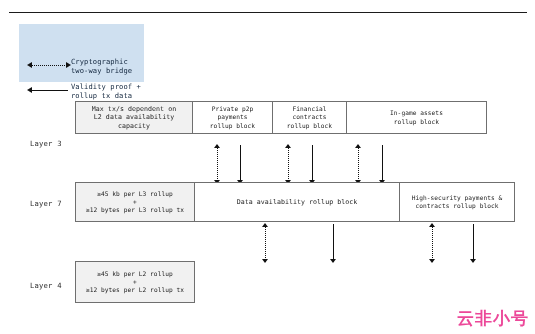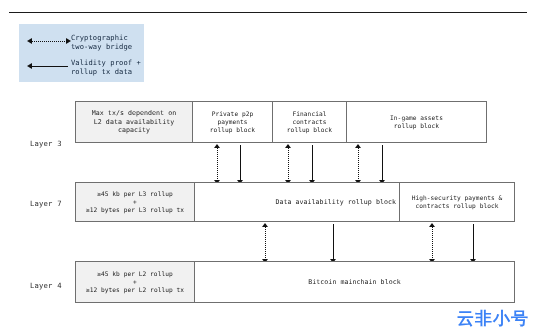--- a/index.html
+++ b/index.html
@@ -34,20 +34,21 @@
     left: 19px;
     top: 24px;
     width: 125px;
     height: 58px;
     background: #cfe0f0;
   }
   .legend-row {
     position: absolute;
     display: flex;
     align-items: center;
+    margin-top: 24px;
   }
   .legend-row.r1 { left: 8px; top: 9px; }
   .legend-row.r2 { left: 8px; top: 34px; }
   .legend-glyph {
     width: 44px;
     height: 12px;
     position: relative;
     flex: 0 0 44px;
   }
   .legend-glyph .shaft-dotted {
@@ -149,21 +150,21 @@
 
   
   .watermark {
     position: absolute;
     right: 6px;
     bottom: 4px;
     font-family: "DejaVu Sans", "Liberation Sans", sans-serif;
     font-size: 17px;
     font-weight: 700;
     letter-spacing: 1px;
-    color: #3b82f6;
+    color: #ec4899;
     user-select: none;
   }
 </style>
 </head>
 <body>
 
 <div id="canvas">
 
   <div class="top-rule"></div>
 
@@ -185,21 +186,21 @@
         <span class="shaft-solid"></span>
       </span>
       <span class="legend-text">Validity proof +
 rollup tx data</span>
     </div>
 
   </div>
 
   <div class="layer-label" style="left:30px; top:122px;margin-top:17px;">Layer 3</div>
 
-  <div class="row" style="left:75px; top:101px; width:412px; height:42px;border-radius:8px;">
+  <div class="row" style="left:75px; top:101px; width:412px; height:33px;border-radius:8px;">
     <div class="cell shaded" style="width:118px;">
       <span class="cell-text big">Max tx/s dependent on
 L2 data availability capacity</span>
     </div>
     <div class="cell" style="width:80px;">
       <span class="cell-text">Private p2p payments
 rollup block</span>
     </div>
     <div class="cell" style="width:74px;">
       <span class="cell-text">Financial contracts
@@ -242,21 +243,21 @@
   </div>
 
   <div class="layer-label" style="left:30px; top:199px;">Layer 7</div>
 
   <div class="row" style="left:75px; top:182px; width:440px; height:40px;">
     <div class="cell shaded" style="width:120px;">
       <span class="cell-text">≥45 kb per L3 rollup
 +
 ≥12 bytes per L3 rollup tx</span>
     </div>
-    <div class="cell" style="width:205px;justify-content:flex-end;">
+    <div class="cell" style="width:205px;">
       <span class="cell-text big">Data availability rollup block</span>
     </div>
     <div class="cell" style="width:115px;">
       <span class="cell-text">High-security payments &amp;
 contracts rollup block</span>
     </div>
   </div>
 
   <div class="conn" style="left:265px; top:224px; height:38px;">
     <span class="line-dotted"></span>
@@ -279,20 +280,17 @@
   </div>
 
   <div class="layer-label" style="left:30px; top:281px;">Layer 4</div>
 
   <div class="row" style="left:75px; top:261px; width:440px; height:42px;">
     <div class="cell shaded" style="width:120px;">
       <span class="cell-text">≥45 kb per L2 rollup
 +
 ≥12 bytes per L2 rollup tx</span>
     </div>
-    <div class="cell" style="width:320px;">
-      <span class="cell-text big">Bitcoin mainchain block</span>
-    </div>
   </div>
 
   <div class="watermark">云非小号</div>
 
 </div>
 
 </body></html>

